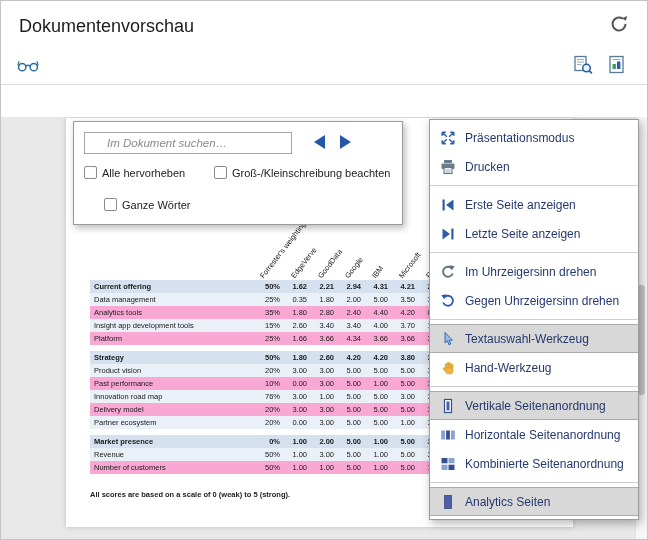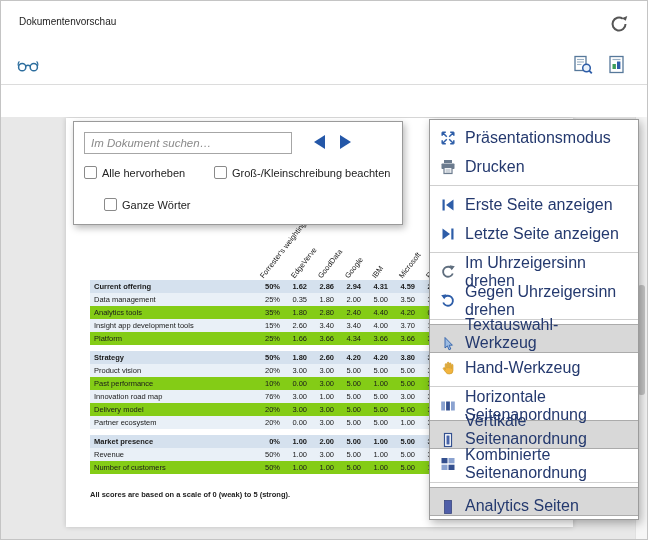--- a/index.html
+++ b/index.html
@@ -1,20 +1,20 @@
 <!DOCTYPE html>
 <html><head>
 <meta charset="utf-8">
 <style>
   html,body { margin:0; padding:0; background:#fff; font-family:"Liberation Sans",sans-serif; }
   .app { position:relative; width:648px; height:540px; background:#fff; border:1px solid #c4c4c4; box-sizing:border-box; overflow:hidden; }
 
   
   .titlebar { position:absolute; left:0; top:0; right:0; height:46px; background:#fff; }
-  .title { position:absolute; left:18px; top:15px; font-size:10px; color:#1c1c1c; }
+  .title { position:absolute; left:18px; top:15px; font-size:18px; color:#1c1c1c; }
   .refresh-btn { position:absolute; right:18px; top:13px; width:20px; height:20px; cursor:pointer; }
 
   
   .row2 { position:absolute; left:0; top:46px; right:0; height:37px; border-bottom:1px solid #dcdcdc; background:#fff; }
   .glasses { position:absolute; left:16px; top:12px; cursor:pointer; }
   .r2r { position:absolute; top:8px; cursor:pointer; }
   .zoomdoc { right:54px; }
   .docimg { right:20px; }
 
   
@@ -48,39 +48,39 @@
 
   
   .diag-headers { position:absolute; left:24px; top:0; width:358px; height:162px; }
   .diag-headers span { position:absolute; top:153px; line-height:9px; transform:rotate(-52deg); transform-origin:0 100%; font-size:7.5px; white-space:nowrap; color:#1a1a1a; }
   table.scores { position:absolute; left:24px; top:162px; width:358px; border-collapse:collapse; table-layout:fixed; font-size:7.5px; color:#1a1a1a; }
   table.scores td { height:13px; line-height:13px; padding:0; overflow:hidden; white-space:nowrap; }
   table.scores td.lbl { padding-left:4px; }
   table.scores td.num { text-align:right; padding-right:6px; }
   tr.section { background:#d5e1ee; font-weight:bold; }
   tr.alt { background:#e9f0f7; }
-  tr.plain { background:#84cc16; }
+  tr.plain { background:#f9a8d4; }
   tr.spacer td { height:6px; background:#fff; }
   .footnote { position:absolute; left:24px; top:372px; font-size:7.5px; font-weight:bold; color:#222; }
 
   
   .search-popup { position:absolute; left:72px; top:4px; width:328px; height:102px; background:#fff; border:1px solid #9a9a9a; box-shadow:2px 3px 7px rgba(0,0,0,.28); z-index:5; }
-  .search-input { position:absolute; left:10px; top:10px; width:208px; height:22px; box-sizing:border-box; border:1px solid #a6a6a6; font-size:11.5px; font-family:"Liberation Sans",sans-serif; padding:0 6px; color:#333; }
+  .search-input { position:absolute; left:10px; top:10px; width:208px; height:22px; box-sizing:border-box; border:1px solid #a6a6a6; font-size:11.5px; font-family:"Liberation Sans",sans-serif; padding:0 22px; color:#333; }
   .search-input::placeholder { font-style:italic; color:#8a8a8a; }
   .sp-tri { position:absolute; top:13px; width:0; height:0; cursor:pointer; }
   .sp-prev { left:240px; border-top:7px solid transparent; border-bottom:7px solid transparent; border-right:11px solid #2457a8; }
   .sp-next { left:266px; border-top:7px solid transparent; border-bottom:7px solid transparent; border-left:11px solid #2457a8; }
   .opt { position:absolute; display:flex; align-items:center; font-size:11px; color:#222; cursor:pointer; white-space:nowrap; }
   .opt1 { left:10px; top:44px; } .opt2 { left:140px; top:44px; } .opt3 { left:10px; top:76px;margin-left:20px; }
   .cb { display:inline-block; width:13px; height:13px; border:1px solid #8a8a8a; border-radius:2px; background:#fff; margin-right:5px; box-sizing:border-box; }
 
   
   .menu { position:absolute; left:428px; top:2px; width:210px; background:#fff; border:1px solid #9b9b9b; box-shadow:2px 3px 9px rgba(0,0,0,.3); z-index:6; padding:3px 0; box-sizing:border-box; }
-  .menu-item { height:29px; box-sizing:border-box; display:flex; align-items:center; padding:0 10px; gap:9px; font-size:16px; color:#24396e; cursor:pointer; }
-  .menu-item.selected { background:#d8d8d8; border-top:1px solid #ababab; border-bottom:1px solid #ababab;align-items:flex-end; }
+  .menu-item { height:29px; box-sizing:border-box; display:flex; align-items:center; padding:0 10px; gap:9px; font-size:12px; color:#24396e; cursor:pointer; }
+  .menu-item.selected { background:#d8d8d8; border-top:1px solid #ababab; border-bottom:1px solid #ababab; }
   .mi-icon { width:16px; height:16px; flex:0 0 16px; display:flex; align-items:center; justify-content:center; }
   .menu-sep { border-top:1px solid #cfcfcf; margin:4px 0; }
 </style>
 </head>
 <body>
 
 <div class="app">
 
   <div class="titlebar">
     <div class="title">Dokumentenvorschau</div>
@@ -186,24 +186,24 @@
             <col style="width:27px">
           <col style="width:27px">
             <col style="width:27px">
             <col style="width:27px">
         </colgroup>
         <tbody>
             <tr class="section">
               <td class="lbl">Current offering</td>
               <td class="num">50%</td>
               <td class="num">1.62</td>
-              <td class="num">2.86</td>
+              <td class="num">2.21</td>
               <td class="num">2.94</td>
               <td class="num">4.31</td>
-              <td class="num">4.59</td>
+              <td class="num">4.21</td>
               <td class="num">2.19</td>
             </tr>
             <tr class="alt">
               <td class="lbl">Data management</td>
               <td class="num">25%</td>
               <td class="num">0.35</td>
               <td class="num">1.80</td>
               <td class="num">2.00</td>
               <td class="num">5.00</td>
               <td class="num">3.50</td>
@@ -450,39 +450,39 @@
         <span class="mi-icon">
           <svg width="16" height="16" viewBox="0 0 16 16">
             <path d="M5.2 9.6 L5.2 4.6 Q5.2 3.6 6 3.6 Q6.8 3.6 6.8 4.6 L6.8 8 L7.3 8 L7.3 3.1 Q7.3 2.1 8.1 2.1 Q8.9 2.1 8.9 3.1 L8.9 8 L9.4 8 L9.4 3.8 Q9.4 2.8 10.2 2.8 Q11 2.8 11 3.8 L11 8.5 L11.5 8.5 L11.5 5.2 Q11.5 4.3 12.2 4.3 Q13 4.3 13 5.2 L13 10.5 Q13 14 9.4 14 Q6.8 14 5.9 12.4 L3.4 9.1 Q2.8 8.2 3.6 7.7 Q4.3 7.3 4.9 8.1 Z" fill="#f2b43e" stroke="#c6921f" stroke-width="0.6"></path>
           </svg>
         </span>
         <span class="mi-label">Hand-Werkzeug</span>
       </div>
 
       <div class="menu-sep"></div>
 
+      <div class="menu-item selected">
+        <span class="mi-icon">
+          <svg width="16" height="16" viewBox="0 0 16 16">
+            <rect x="4.5" y="1.5" width="7" height="13" fill="#fff" stroke="#34508f" stroke-width="1.2"></rect>
+            <rect x="6.5" y="3.5" width="3" height="9" fill="#4763a8"></rect>
+          </svg>
+        </span>
+        <span class="mi-label">Vertikale Seitenanordnung</span>
+      </div>
+
       <div class="menu-item">
         <span class="mi-icon">
           <svg width="16" height="16" viewBox="0 0 16 16">
             <rect x="1.2" y="3.5" width="3.8" height="9" fill="#8aa2d0"></rect>
             <rect x="6.1" y="3.5" width="3.8" height="9" fill="#34508f"></rect>
             <rect x="11" y="3.5" width="3.8" height="9" fill="#8aa2d0"></rect>
           </svg>
         </span>
         <span class="mi-label">Horizontale Seitenanordnung</span>
-      </div>
-
-      <div class="menu-item selected">
-        <span class="mi-icon">
-          <svg width="16" height="16" viewBox="0 0 16 16">
-            <rect x="4.5" y="1.5" width="7" height="13" fill="#fff" stroke="#34508f" stroke-width="1.2"></rect>
-            <rect x="6.5" y="3.5" width="3" height="9" fill="#4763a8"></rect>
-          </svg>
-        </span>
-        <span class="mi-label">Vertikale Seitenanordnung</span>
       </div>
 
       <div class="menu-item">
         <span class="mi-icon">
           <svg width="16" height="16" viewBox="0 0 16 16">
             <rect x="1.5" y="2" width="6" height="5.3" fill="#34508f"></rect>
             <rect x="8.5" y="2" width="6" height="5.3" fill="#8aa2d0"></rect>
             <rect x="1.5" y="8.7" width="6" height="5.3" fill="#8aa2d0"></rect>
             <rect x="8.5" y="8.7" width="6" height="5.3" fill="#34508f"></rect>
           </svg>

